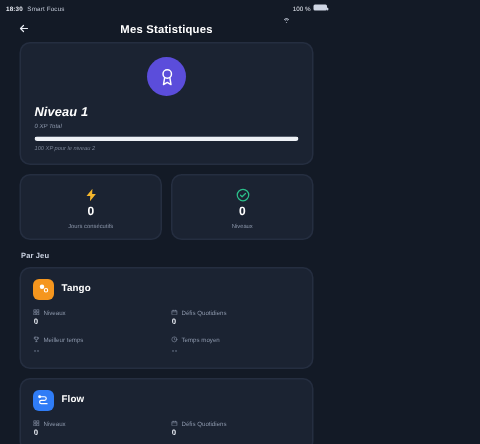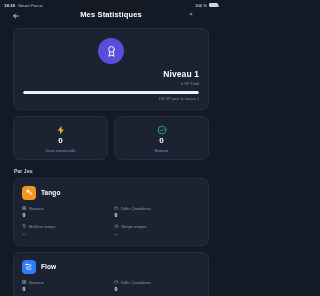--- a/index.html
+++ b/index.html
@@ -27,21 +27,21 @@
     width:9px; height:4.5px; border:0.6px solid #cfd6e4; border-radius:1px;
     position:relative; background:#cfd6e4;
   }
   .batt:after {
     content:""; position:absolute; right:-1.6px; top:1.2px;
     width:1px; height:2px; background:#cfd6e4; border-radius:0 1px 1px 0;
   }
 
   
   .header {
-    height:18px; display:flex; align-items:flex-start;
+    height:18px; display:flex; align-items:center;
     position:relative; padding:0 10px;
   }
   .back-btn {
     width:12px; height:12px; display:flex; align-items:center; justify-content:center;
     cursor:pointer;
   }
   .back-btn svg { width:8px; height:8px; }
   .header-title {
     position:absolute; left:0; right:0; text-align:center;
     font-size:7.5px; font-weight:700; color:#ffffff; letter-spacing:.15px;
@@ -50,21 +50,21 @@
 
   
   .body { padding:0 13px; }
 
   .card {
     background:#1b2332; border:0.6px solid #252e40;
     border-radius:7px;
   }
 
   
-  .level-card { padding:9px 9px 8px; text-align:right; margin-bottom:6px; }
+  .level-card { padding:9px 9px 8px; text-align:left; margin-bottom:6px;font-style:italic; }
   .medal {
     width:26px; height:26px; border-radius:50%;
     background:#5b4ddb; margin:0 auto 5px;
     display:flex; align-items:center; justify-content:center;
   }
   .medal svg { width:13px; height:13px; }
   .level-name {
     font-size:8.5px; font-weight:700; color:#ffffff; letter-spacing:.1px;
     margin-bottom:1.5px;
   }

